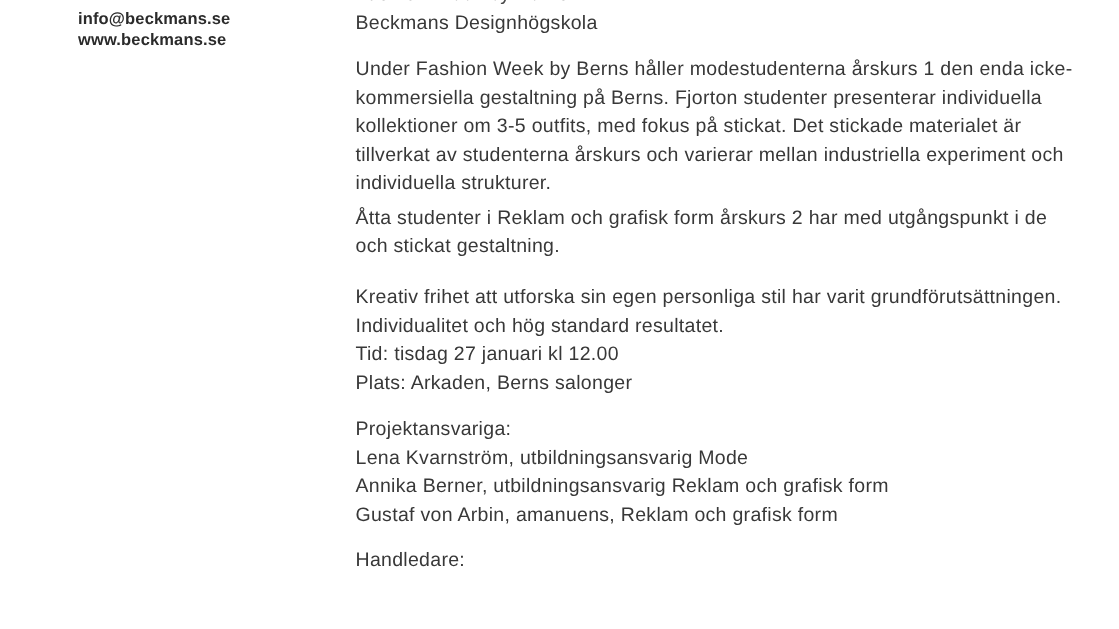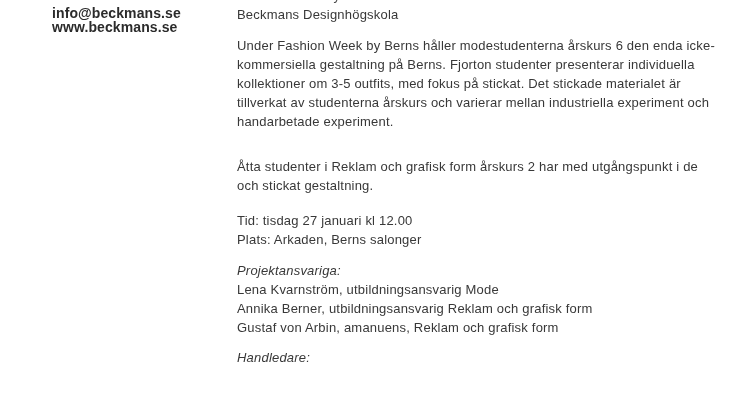--- a/index.html
+++ b/index.html
@@ -13,21 +13,21 @@
     height: 419px;
     background: #ffffff;
     overflow: hidden;
     font-family: "Liberation Sans", sans-serif;
     color: #383838;
   }
   .letterhead {
     position: absolute;
     left: 52px;
     top: 6px;
-    font-size: 14px;
+    font-size: 11px;
     font-weight: 700;
     line-height: 14px;
     letter-spacing: 0.1px;
     color: #2b2b2b;
   }
   .clip-line {
     position: absolute;
     left: 237px;
     top: -12px;
     font-size: 13px;
@@ -40,58 +40,61 @@
     left: 237px;
     top: 5px;
     font-size: 13px;
     line-height: 19px;
     letter-spacing: 0.2px;
   }
   .line {
     white-space: pre;
   }
   .italic {
-    font-style: italic;
   }
   .para { margin: 0; }
   .m11 { margin-top: 11px; }
   .m12 { margin-top: 12px; }
-  .m13 { margin-top: 26px; }
+  .m13 { margin-top: 4px; }
   .m15 { margin-top: 15px; }
-  .m16 { margin-top: 16px; }
+  .m16 { }
 </style>
 </head>
 <body>
 
 <div class="page">
 
   <div class="letterhead">
     <div class="line">info@beckmans.se</div>
     <div class="line">www.beckmans.se</div>
   </div>
 
   <div class="clip-line line">Fashion Week by Berns</div>
 
   <div class="content">
 
     <div class="line">Beckmans Designhögskola</div>
 
     <div class="para m12">
-      <div class="line">Under Fashion Week by Berns håller modestudenterna årskurs 6 den enda icke-</div>
+      <div class="line">Under Fashion Week by Berns håller modestudenterna årskurs 1 den enda icke-</div>
       <div class="line">kommersiella gestaltning på Berns. Fjorton studenter presenterar individuella</div>
       <div class="line">kollektioner om 3-5 outfits, med fokus på stickat. Det stickade materialet är</div>
       <div class="line">tillverkat av studenterna årskurs och varierar mellan industriella experiment och</div>
-      <div class="line">handarbetade experiment.</div>
+      <div class="line">individuella strukturer.</div>
     </div>
 
     <div class="para m13">
       <div class="line">Åtta studenter i Reklam och grafisk form årskurs 2 har med utgångspunkt i de</div>
       <div class="line">och stickat gestaltning.</div>
     </div>
 
+    <div class="para m15">
+      <div class="line">Kreativ frihet att utforska sin egen personliga stil har varit grundförutsättningen.</div>
+      <div class="line">Individualitet och hög standard resultatet.</div>
+    </div>
 
     <div class="para m16">
       <div class="line">Tid: tisdag 27 januari kl 12.00</div>
       <div class="line">Plats: Arkaden, Berns salonger</div>
     </div>
 
     <div class="para m12">
       <div class="line italic">Projektansvariga:</div>
       <div class="line">Lena Kvarnström, utbildningsansvarig Mode</div>
       <div class="line">Annika Berner, utbildningsansvarig Reklam och grafisk form</div>

